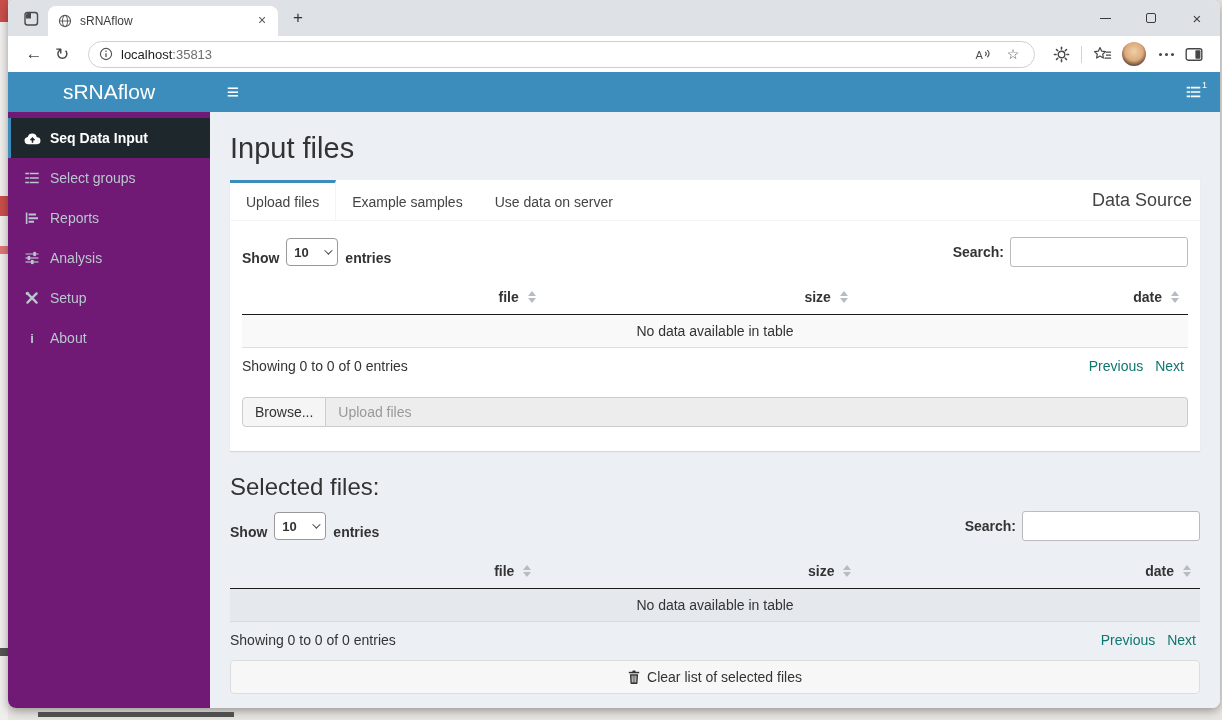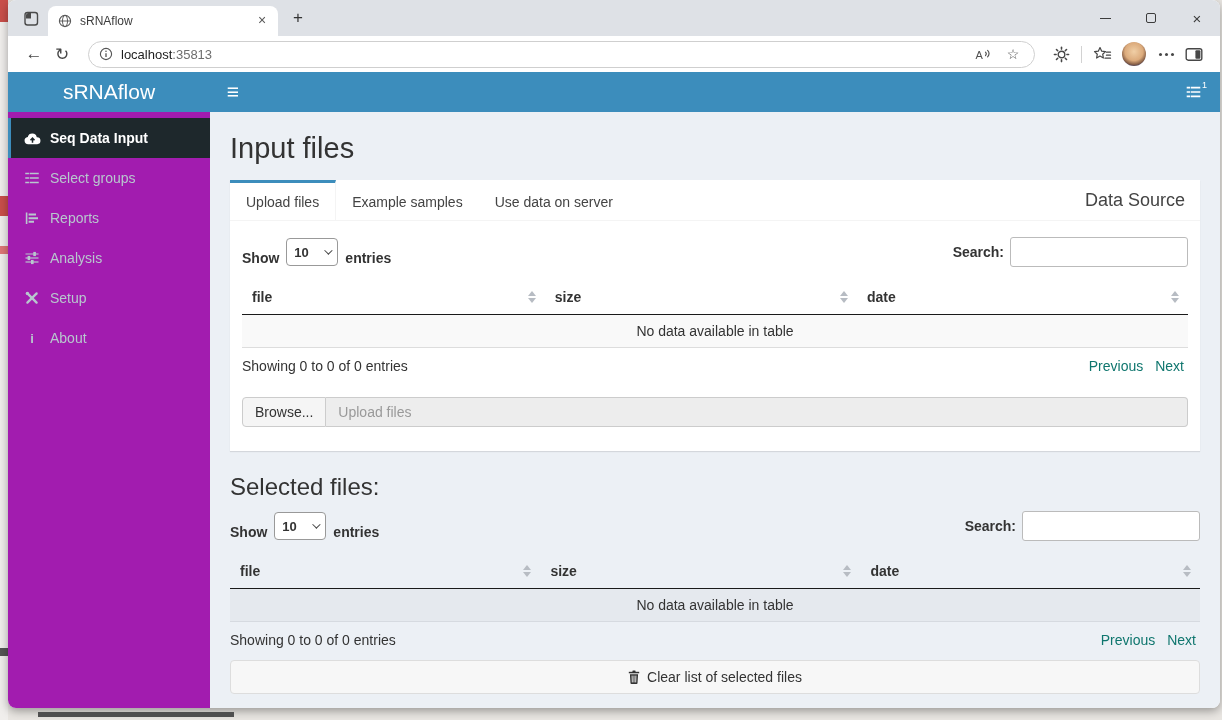--- a/index.html
+++ b/index.html
@@ -51,52 +51,52 @@
   .app { flex:1; display:flex; flex-direction:column; min-height:0; }
   .app-header { height:40px; display:flex; flex:0 0 auto; }
   .logo { width:202px; background:#3c8dbc; color:#fff; font-size:21px; font-weight:500;
     display:grid; place-items:center; }
   .navbar { flex:1; background:#3c8dbc; position:relative; display:flex; align-items:center; }
   .hamburger { width:46px; height:40px; color:#fff; font-size:21px; display:grid; place-items:center; }
   .tasks-menu { position:absolute; right:14px; top:0; height:40px; display:flex; align-items:center; color:#fff; }
   .tasks-badge { font-size:9px; position:relative; top:-7px; left:1px; color:#fff; }
 
   .app-body { flex:1; display:flex; min-height:0; }
-  .sidebar { width:202px; background:#a21caf; padding-top:6px; flex:0 0 auto; }
+  .sidebar { width:202px; background:#701a75; padding-top:6px; flex:0 0 auto; }
   .side-item { display:flex; align-items:center; gap:9px; padding:12px 5px 12px 12px;
     color:#b8c7ce; font-size:14px; border-left:3px solid transparent; }
   .side-item .ic { width:18px; display:grid; place-items:center; }
   .side-item.active { background:#1e282c; color:#fff; border-left-color:#3c8dbc; font-weight:700; }
   .about-i { font-weight:800; font-size:13px; font-style:normal; }
 
   .content { flex:1; background:#ecf0f5; padding:6px 20px 0; overflow:hidden; }
   .page-title { font-size:29px; font-weight:400; color:#333; margin:14px 0 15px; }
 
   
   .tab-box { background:#fff; box-shadow:0 1px 1px rgba(0,0,0,.1); margin-bottom:22px; }
   .tab-nav { display:flex; align-items:center; border-bottom:1px solid #f4f4f4; }
   .tabi { padding:11px 16px 10px; font-size:14px; color:#444; border-top:3px solid transparent; }
   .tabi.active { border-top-color:#3c8dbc; border-right:1px solid #f4f4f4; }
-  .box-title { margin-left:auto; font-size:18px; color:#444; padding-right:15px; }
+  .box-title { margin-left:auto; font-size:18px; color:#444; padding-right:8px; }
   .box-body { padding:10px 12px 24px; }
 
   
   .dt-controls { display:flex; justify-content:space-between; align-items:center; margin-top:6px;
     font-size:14px; font-weight:700; color:#333; }
   .dt-length { display:flex; align-items:flex-end; gap:7px; }
   .dt-select { width:52px; height:28px; border:1px solid #999; border-radius:4px; background:#fff;
     display:flex; align-items:center; justify-content:space-between; padding:0 7px; font-size:13px; }
   .caret { width:6px; height:6px; border-right:1.6px solid #444; border-bottom:1.6px solid #444;
     transform:rotate(45deg) translateY(-2px); }
   .dt-search { display:flex; align-items:center; gap:6px; }
   .dt-search input { width:178px; height:30px; border:1px solid #bbb; border-radius:3px; background:#fff;
     font-size:14px; padding:0 6px; }
   table.dt { width:100%; border-collapse:collapse; margin-top:12px; font-size:14px;
     border-bottom:1px solid #2d2d2d; }
-  table.dt th { text-align:left; font-weight:700; color:#333; padding:10px 26px 9px 10px;
+  table.dt th { text-align:right; font-weight:700; color:#333; padding:10px 26px 9px 10px;
     border-bottom:1px solid #1a1a1a; position:relative; }
   .sort { position:absolute; right:9px; top:50%; transform:translateY(-50%); display:flex;
     flex-direction:column; gap:2px; }
   .sort b { width:0; height:0; border-left:4px solid transparent; border-right:4px solid transparent; }
   .sort .up { border-bottom:5px solid #b7bcc3; }
   .sort .dn { border-top:5px solid #b7bcc3; }
   td.dt-empty { text-align:center; color:#333; padding:8px; border-bottom:1px solid #ddd; }
   .box-body td.dt-empty { background:#f9f9f9; }
   .on-gray td.dt-empty { background:#e5e9ee; border-bottom-color:#d6dae0; }
   .dt-info-row { display:flex; justify-content:space-between; align-items:center; padding:10px 0 9px;

